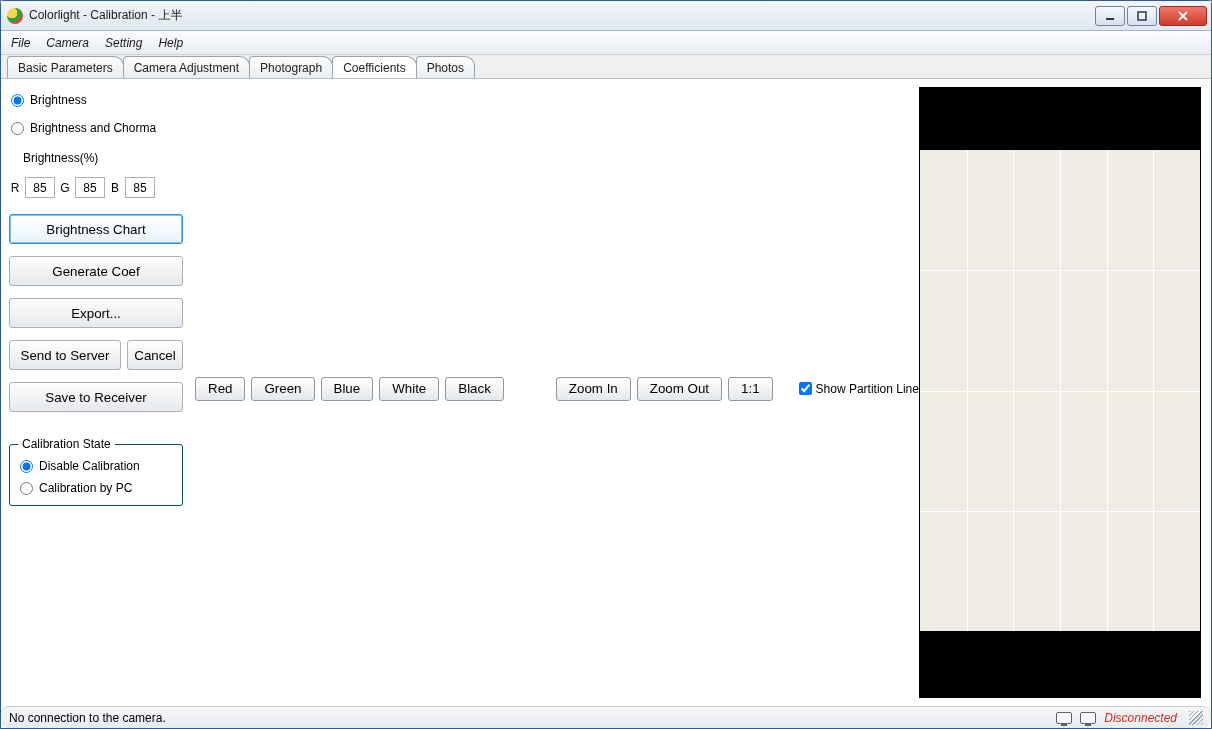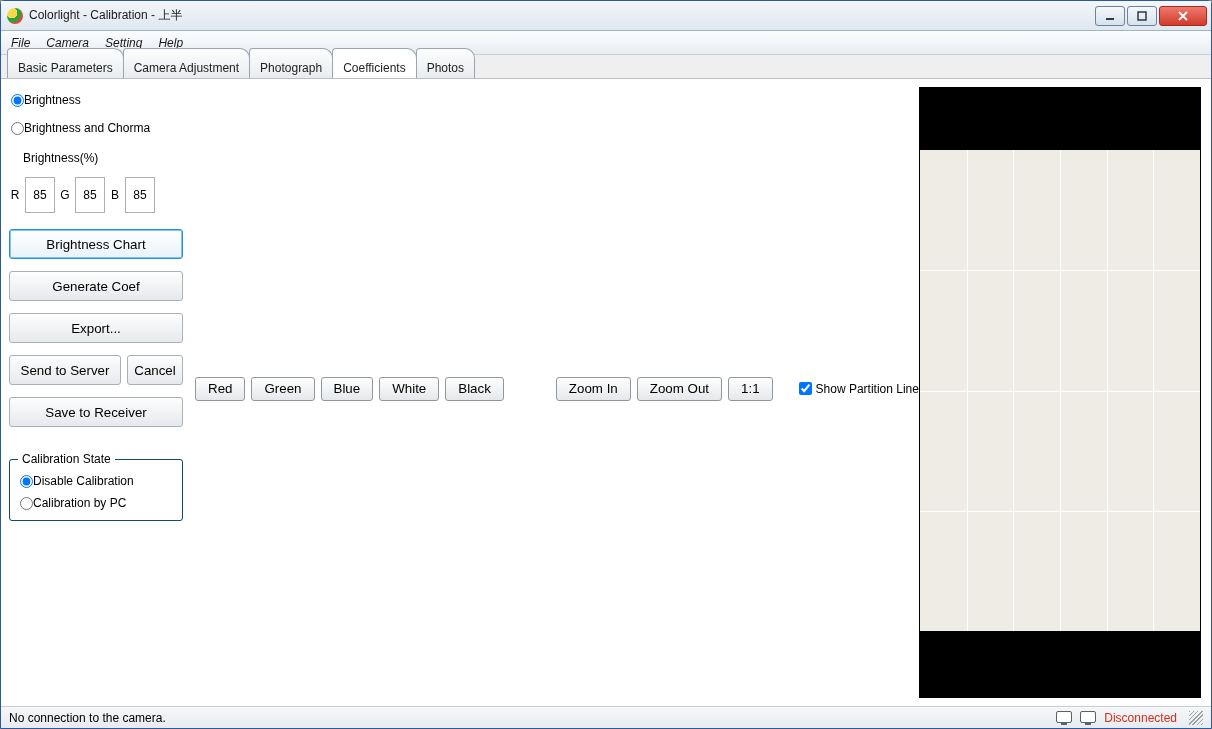--- a/index.html
+++ b/index.html
@@ -12,33 +12,33 @@
   .titlebar .app-icon { width:16px; height:16px; border-radius:50%; background:radial-gradient(circle at 30% 30%, #f6d94a 0 35%, #2aa339 36% 60%, #d94b3b 61% 100%); margin:0 6px 0 2px;}
   .titlebar .title { color:#1a1a1a;text-align:center; }
   .win-controls { margin-left:auto; display:flex; gap:2px; }
   .win-btn { width:30px; height:20px; border:1px solid #6a849f; border-radius:3px; background:linear-gradient(#f6f8fb,#d6e1ec); display:flex; align-items:center; justify-content:center; color:#2b3a48; }
   .win-btn.close { width:48px; background:linear-gradient(#f07a6f,#d13a2a); border-color:#a32b1c; color:#fff; }
 
   .menubar { height:24px; background:linear-gradient(#fbfcfe,#e8edf3); border-bottom:1px solid #c8d1db; display:flex; align-items:center; padding:0 10px; gap:16px; color:#1a1a1a; }
   .menubar span { cursor:default;font-style:italic; }
 
   .tabs { height:24px; background:#efefef; border-bottom:1px solid #b8bec4; display:flex; align-items:flex-end; padding:0 6px; gap:0; }
-  .tab { padding:12px 10px 3px; border:1px solid #9aa4ae; border-bottom:none; background:linear-gradient(#fdfdfd,#e9ecef); border-radius:4px 10px 0 0; margin-right:-1px; color:#222; position:relative; }
+  .tab { padding:4px 10px 3px; border:1px solid #9aa4ae; border-bottom:none; background:linear-gradient(#fdfdfd,#e9ecef); border-radius:4px 10px 0 0; margin-right:-1px; color:#222; position:relative; }
   .tab.active { background:#fff; z-index:2; }
 
   .client { flex:1; display:flex; background:#fff; min-height:0; }
 
   
   .left-panel { width:190px; padding:10px 8px; display:flex; flex-direction:column; gap:6px; }
-  .radio-row { display:flex; align-items:center; gap:0; padding:4px 2px; }
+  .radio-row { display:flex; align-items:center; gap:6px; padding:4px 2px; }
   .radio-row input { margin:0; }
   .sublabel { padding:6px 0 4px 14px; }
   .rgb-row { display:flex; align-items:center; gap:4px; padding:2px 0 10px 0; }
   .rgb-row .lbl { width:12px; text-align:center; }
-  .rgb-row input { width:30px; height:36px; border:1px solid #a9b0b7; text-align:center; font-size:12px; }
+  .rgb-row input { width:30px; height:21px; border:1px solid #a9b0b7; text-align:center; font-size:12px; }
 
   .panel-btn { height:30px; border:1px solid #a9b0b7; border-radius:3px; background:linear-gradient(#fdfdfd,#e6e9ec); cursor:default; margin-bottom:6px; }
   .panel-btn.primary { border:1px solid #2a8fd8; background:linear-gradient(#ffffff,#e9f3fb); box-shadow:0 0 0 1px #7fc3ef inset; }
   .btn-row { display:flex; gap:6px; }
   .btn-row .panel-btn { flex:1; }
   .btn-row .panel-btn.small { flex:0 0 56px; }
 
   .group { border:1px solid #0c4a6e; border-radius:3px; padding:10px 8px 6px; margin-top:20px; position:relative; }
   .group-title { position:absolute; top:-8px; left:8px; background:#fff; padding:0 4px; }
 
@@ -51,22 +51,22 @@
   .chk input { margin:0; }
 
   .preview { flex:1; background:#201f1d; position:relative; overflow:hidden; border:1px solid #000; }
   .preview .bar-top { position:absolute; left:0; right:0; top:0; height:62px; background:#000; }
   .preview .bar-bottom { position:absolute; left:0; right:0; bottom:0; height:66px; background:#000; }
   .preview .image-area { position:absolute; left:0; right:0; top:62px; bottom:66px; background:#efebe5; }
   .grid-overlay { position:absolute; inset:0; pointer-events:none; }
   .grid-overlay .v { position:absolute; top:0; bottom:0; width:1px; background:#fff; }
   .grid-overlay .h { position:absolute; left:0; right:0; height:1px; background:#fff; }
 
-  .statusbar { height:22px; background:linear-gradient(#f6f7f9,#e8ebee); border-top:1px solid #c8ced4; display:flex; align-items:center; padding:0 8px; gap:8px; }
-  .statusbar .right { margin-left:auto; display:flex; gap:8px; }
+  .statusbar { height:22px; background:linear-gradient(#f6f7f9,#e8ebee); border-top:1px solid #c8ced4; display:flex; align-items:center; padding:0 8px; gap:8px;border-radius:8px; }
+  .statusbar .right { margin-left:auto; display:flex; align-items:center; gap:8px;font-style:italic; }
   .status-disc { color:#d32e1f; }
   .grip { width:14px; height:14px; background:repeating-linear-gradient(135deg,#9aa1a8 0 1px,transparent 1px 3px); margin-left:4px; }
   .mon-icon { width:16px; height:12px; border:1px solid #5a636c; border-radius:2px; background:#fff; position:relative; }
   .mon-icon::after { content:""; position:absolute; left:4px; right:4px; bottom:-3px; height:2px; background:#5a636c; }
 </style>
 </head>
 <body>
 
 <div class="window">
   <div class="titlebar">

